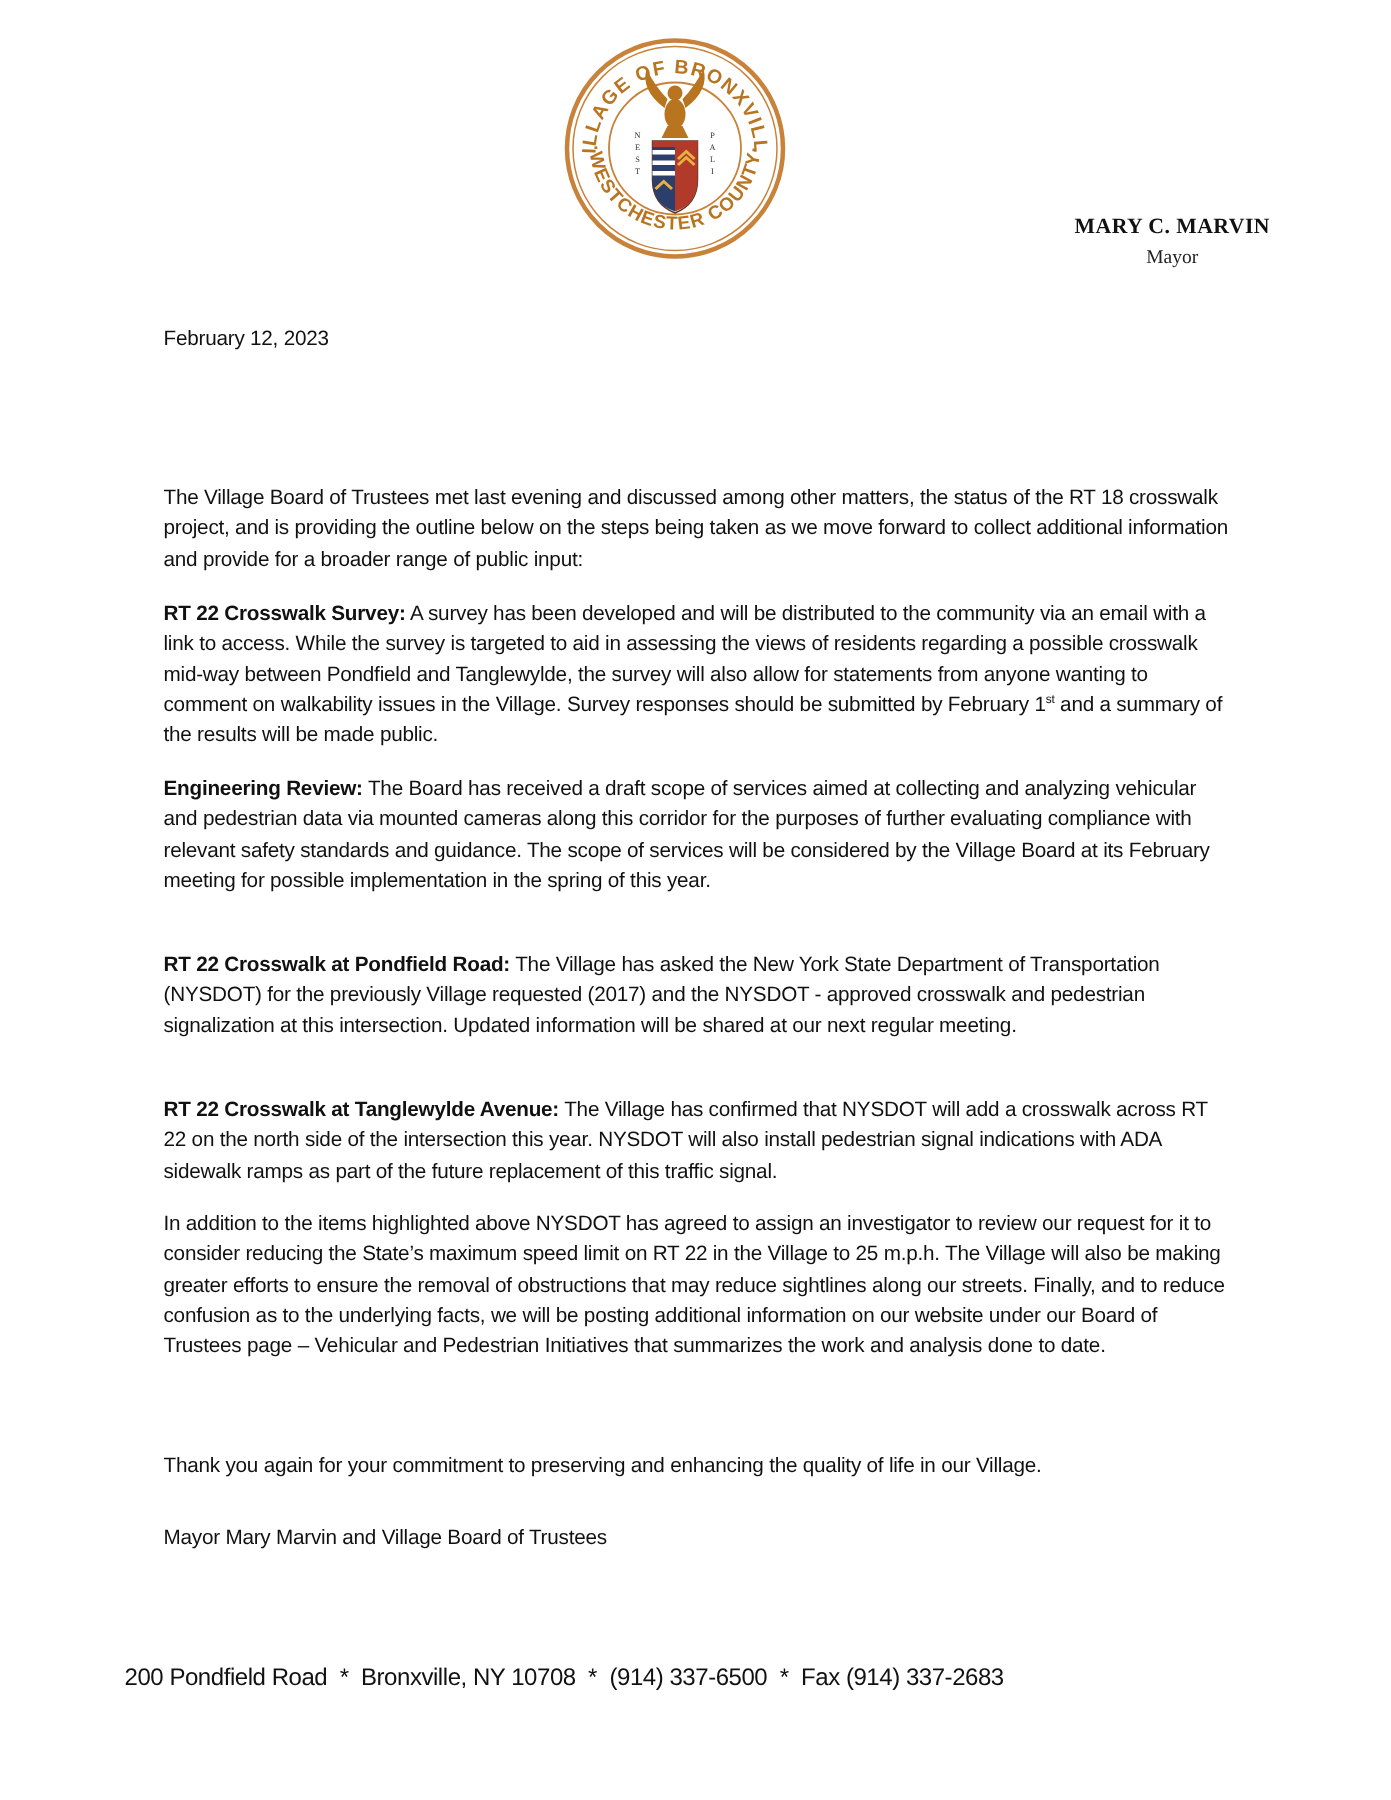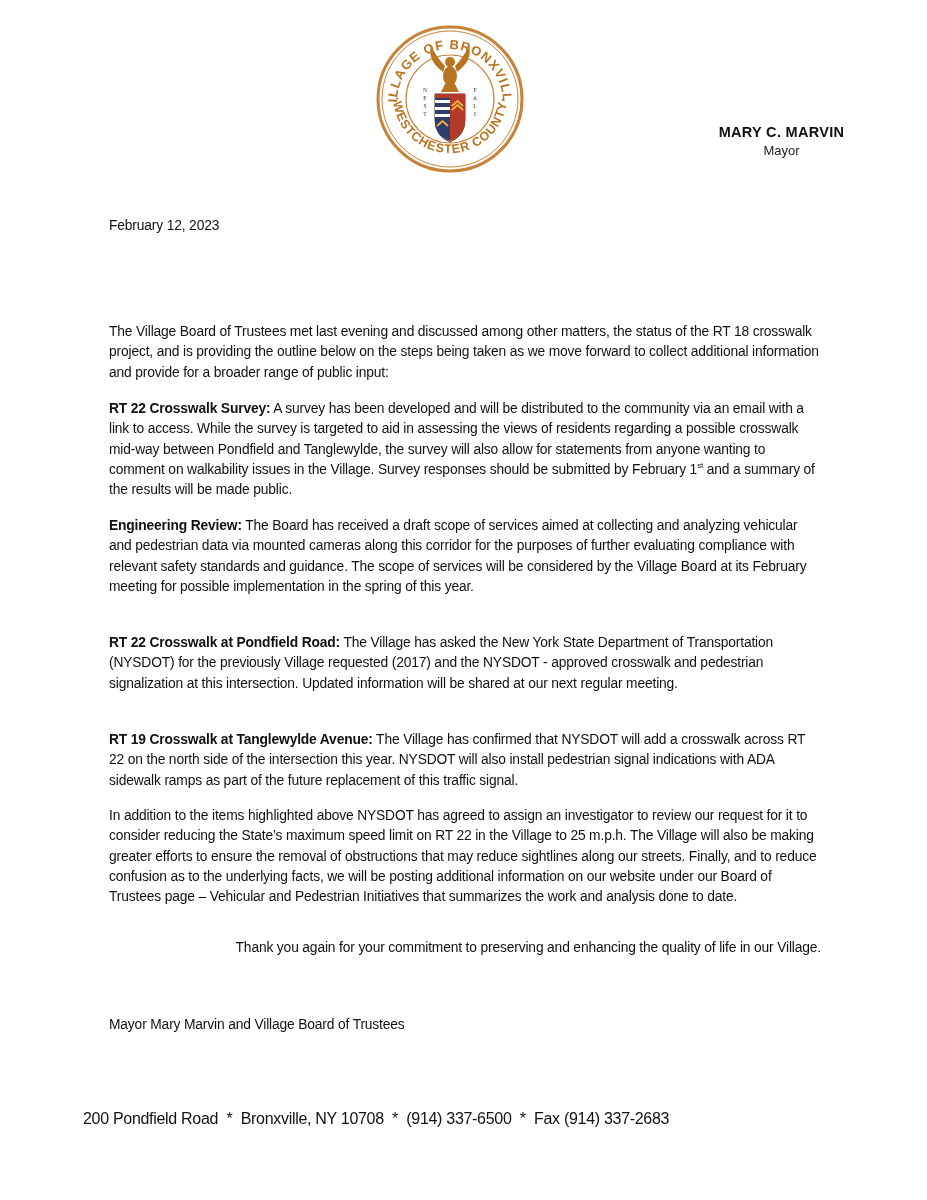--- a/index.html
+++ b/index.html
@@ -1,38 +1,38 @@
 <!DOCTYPE html>
 <html><head>
 <meta charset="utf-8">
 <style>
   html, body { margin: 0; padding: 0; background: #ffffff; }
   body { width: 927px; height: 1200px; position: relative; overflow: hidden; color: #111; }
   .page { position: absolute; left: 0; top: 0; width: 927px; height: 1200px; background: #fff; }
 
   .seal { position: absolute; left: 375px; top: 24px; width: 150px; height: 150px; }
-  .mayor-block { position: absolute; left: 700px; top: 124px; width: 163px; text-align: center; font-family: Liberation Sans, sans-serif; }
+  .mayor-block { position: absolute; left: 700px; top: 143px; width: 163px; text-align: center; font-family: Liberation Serif, serif; }
   .mayor-name { font-weight: bold; font-size: 14.5px; letter-spacing: 0.3px; color: #111; }
   .mayor-title { font-size: 13px; margin-top: 3px; color: #222; }
 
   .body-text { position: absolute; left: 109px; width: 712px; font-family: "Liberation Sans", "DejaVu Sans", sans-serif; font-size: 13.8px; line-height: 20.3px; color: #111; letter-spacing: -0.15px; }
   .body-text p { margin: 0; }
   .body-text b { font-weight: bold; }
   .body-text sup { font-size: 8px; line-height: 0; vertical-align: super; }
 
   .date   { top: 216px; }
   .re     { top: 252px; }
   .salute { top: 288px; }
   .intro  { top: 322px; }
   .survey { top: 399px; }
   .eng    { top: 516px; }
   .pond   { top: 633px; }
   .tangle { top: 730px; }
   .addl   { top: 806px; }
-  .thanks { top: 938px; text-align: right; }
+  .thanks { top: 967px; }
   .sinc   { top: 979px; }
   .sig    { top: 1015px; }
 
   .footer { position: absolute; left: 83px; top: 1110px; width: 760px; font-family: "Liberation Sans", "DejaVu Sans", sans-serif; font-size: 16px; color: #111; letter-spacing: -0.3px; white-space: pre; }
 </style>
 </head>
 <body>
 
 <div class="page">
 
@@ -114,21 +114,21 @@
   </div>
 
   <div class="body-text pond">
     <p>
       <b>RT 22 Crosswalk at Pondfield Road:</b><span>  The Village has asked the New York State Department of Transportation (NYSDOT) for the previously Village requested (2017) and the NYSDOT - approved crosswalk and pedestrian signalization at this intersection.  Updated information will be shared at our next regular meeting.</span>
     </p>
   </div>
 
   <div class="body-text tangle">
     <p>
-      <b>RT 19 Crosswalk at Tanglewylde Avenue:</b><span>  The Village has confirmed that NYSDOT will add a crosswalk across RT 22 on the north side of the intersection this year.  NYSDOT will also install pedestrian signal indications with ADA sidewalk ramps as part of the future replacement of this traffic signal.</span>
+      <b>RT 22 Crosswalk at Tanglewylde Avenue:</b><span>  The Village has confirmed that NYSDOT will add a crosswalk across RT 22 on the north side of the intersection this year.  NYSDOT will also install pedestrian signal indications with ADA sidewalk ramps as part of the future replacement of this traffic signal.</span>
     </p>
   </div>
 
   <div class="body-text addl">
     <p>In addition to the items highlighted above NYSDOT has agreed to assign an investigator to review our request for it to consider reducing the State’s maximum speed limit on RT 22 in the Village to 25 m.p.h.  The Village will also be making greater efforts to ensure the removal of obstructions that may reduce sightlines along our streets.  Finally, and to reduce confusion as to the underlying facts, we will be posting additional information on our website under our Board of Trustees page – Vehicular and Pedestrian Initiatives that summarizes the work and analysis done to date.</p>
   </div>
 
   <div class="body-text thanks">
     <p>Thank you again for your commitment to preserving and enhancing the quality of life in our Village.</p>
   </div>

